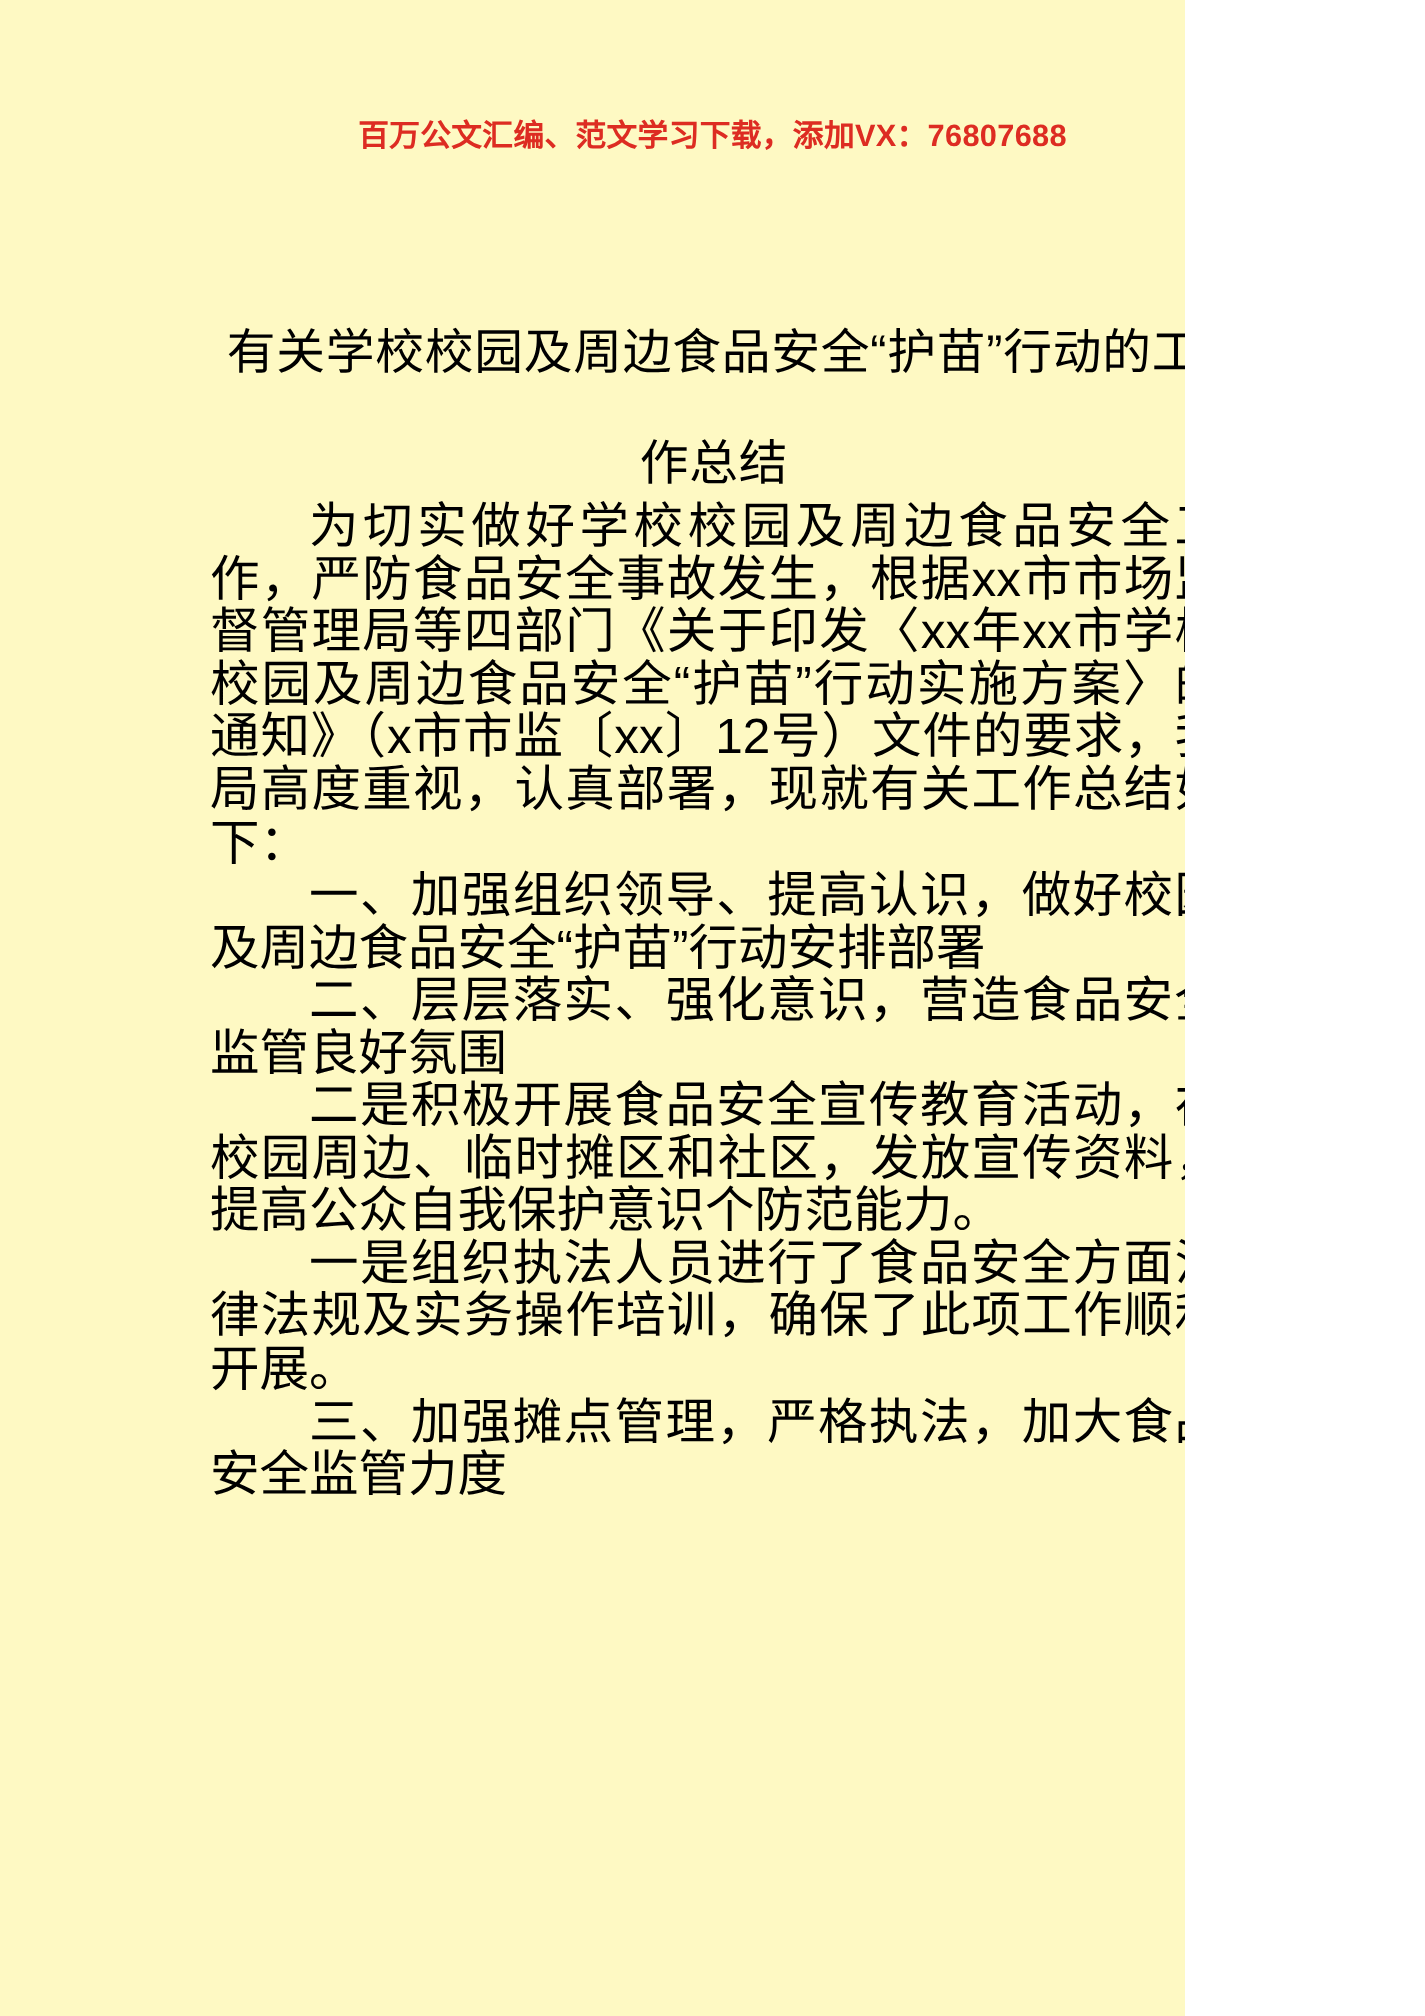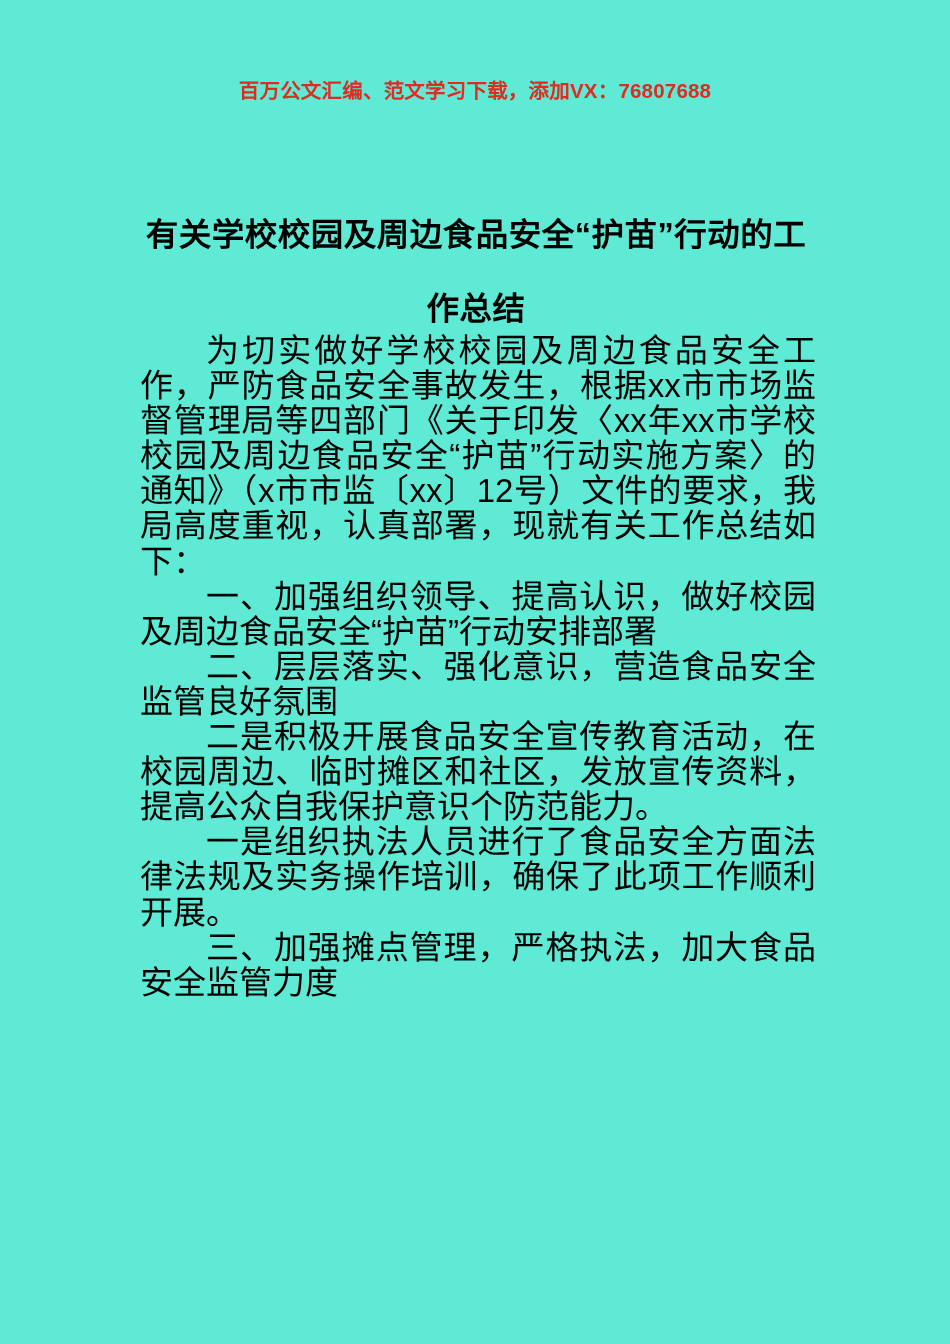--- a/index.html
+++ b/index.html
@@ -7,23 +7,23 @@
     margin: 0;
     padding: 0;
     background: #ffffff;
   }
   body {
     font-family: "Liberation Sans", "DejaVu Sans", sans-serif;
     color: #000000;
   }
   .page {
     position: relative;
-    width: 950px;
+    width: 790px;
     height: 1344px;
-    background: #5eead4;
+    background: #fef9c3;
     overflow: hidden;
     box-sizing: border-box;
   }
   .promo-banner {
     position: absolute;
     left: 0;
     top: 78px;
     width: 950px;
     text-align: center;
     font-size: 20.5px;
@@ -33,21 +33,21 @@
     white-space: nowrap;
     line-height: 1.3;
   }
   .doc-title {
     position: absolute;
     left: 140px;
     top: 176px;
     width: 672px;
     text-align: center;
     font-size: 32.5px;
-    font-weight: bold;
+    font-weight: normal;
     line-height: 74px;
     letter-spacing: 0.5px;
     color: #000000;
   }
   .doc-body {
     position: absolute;
     left: 140px;
     top: 333px;
     width: 676px;
     font-size: 33px;

